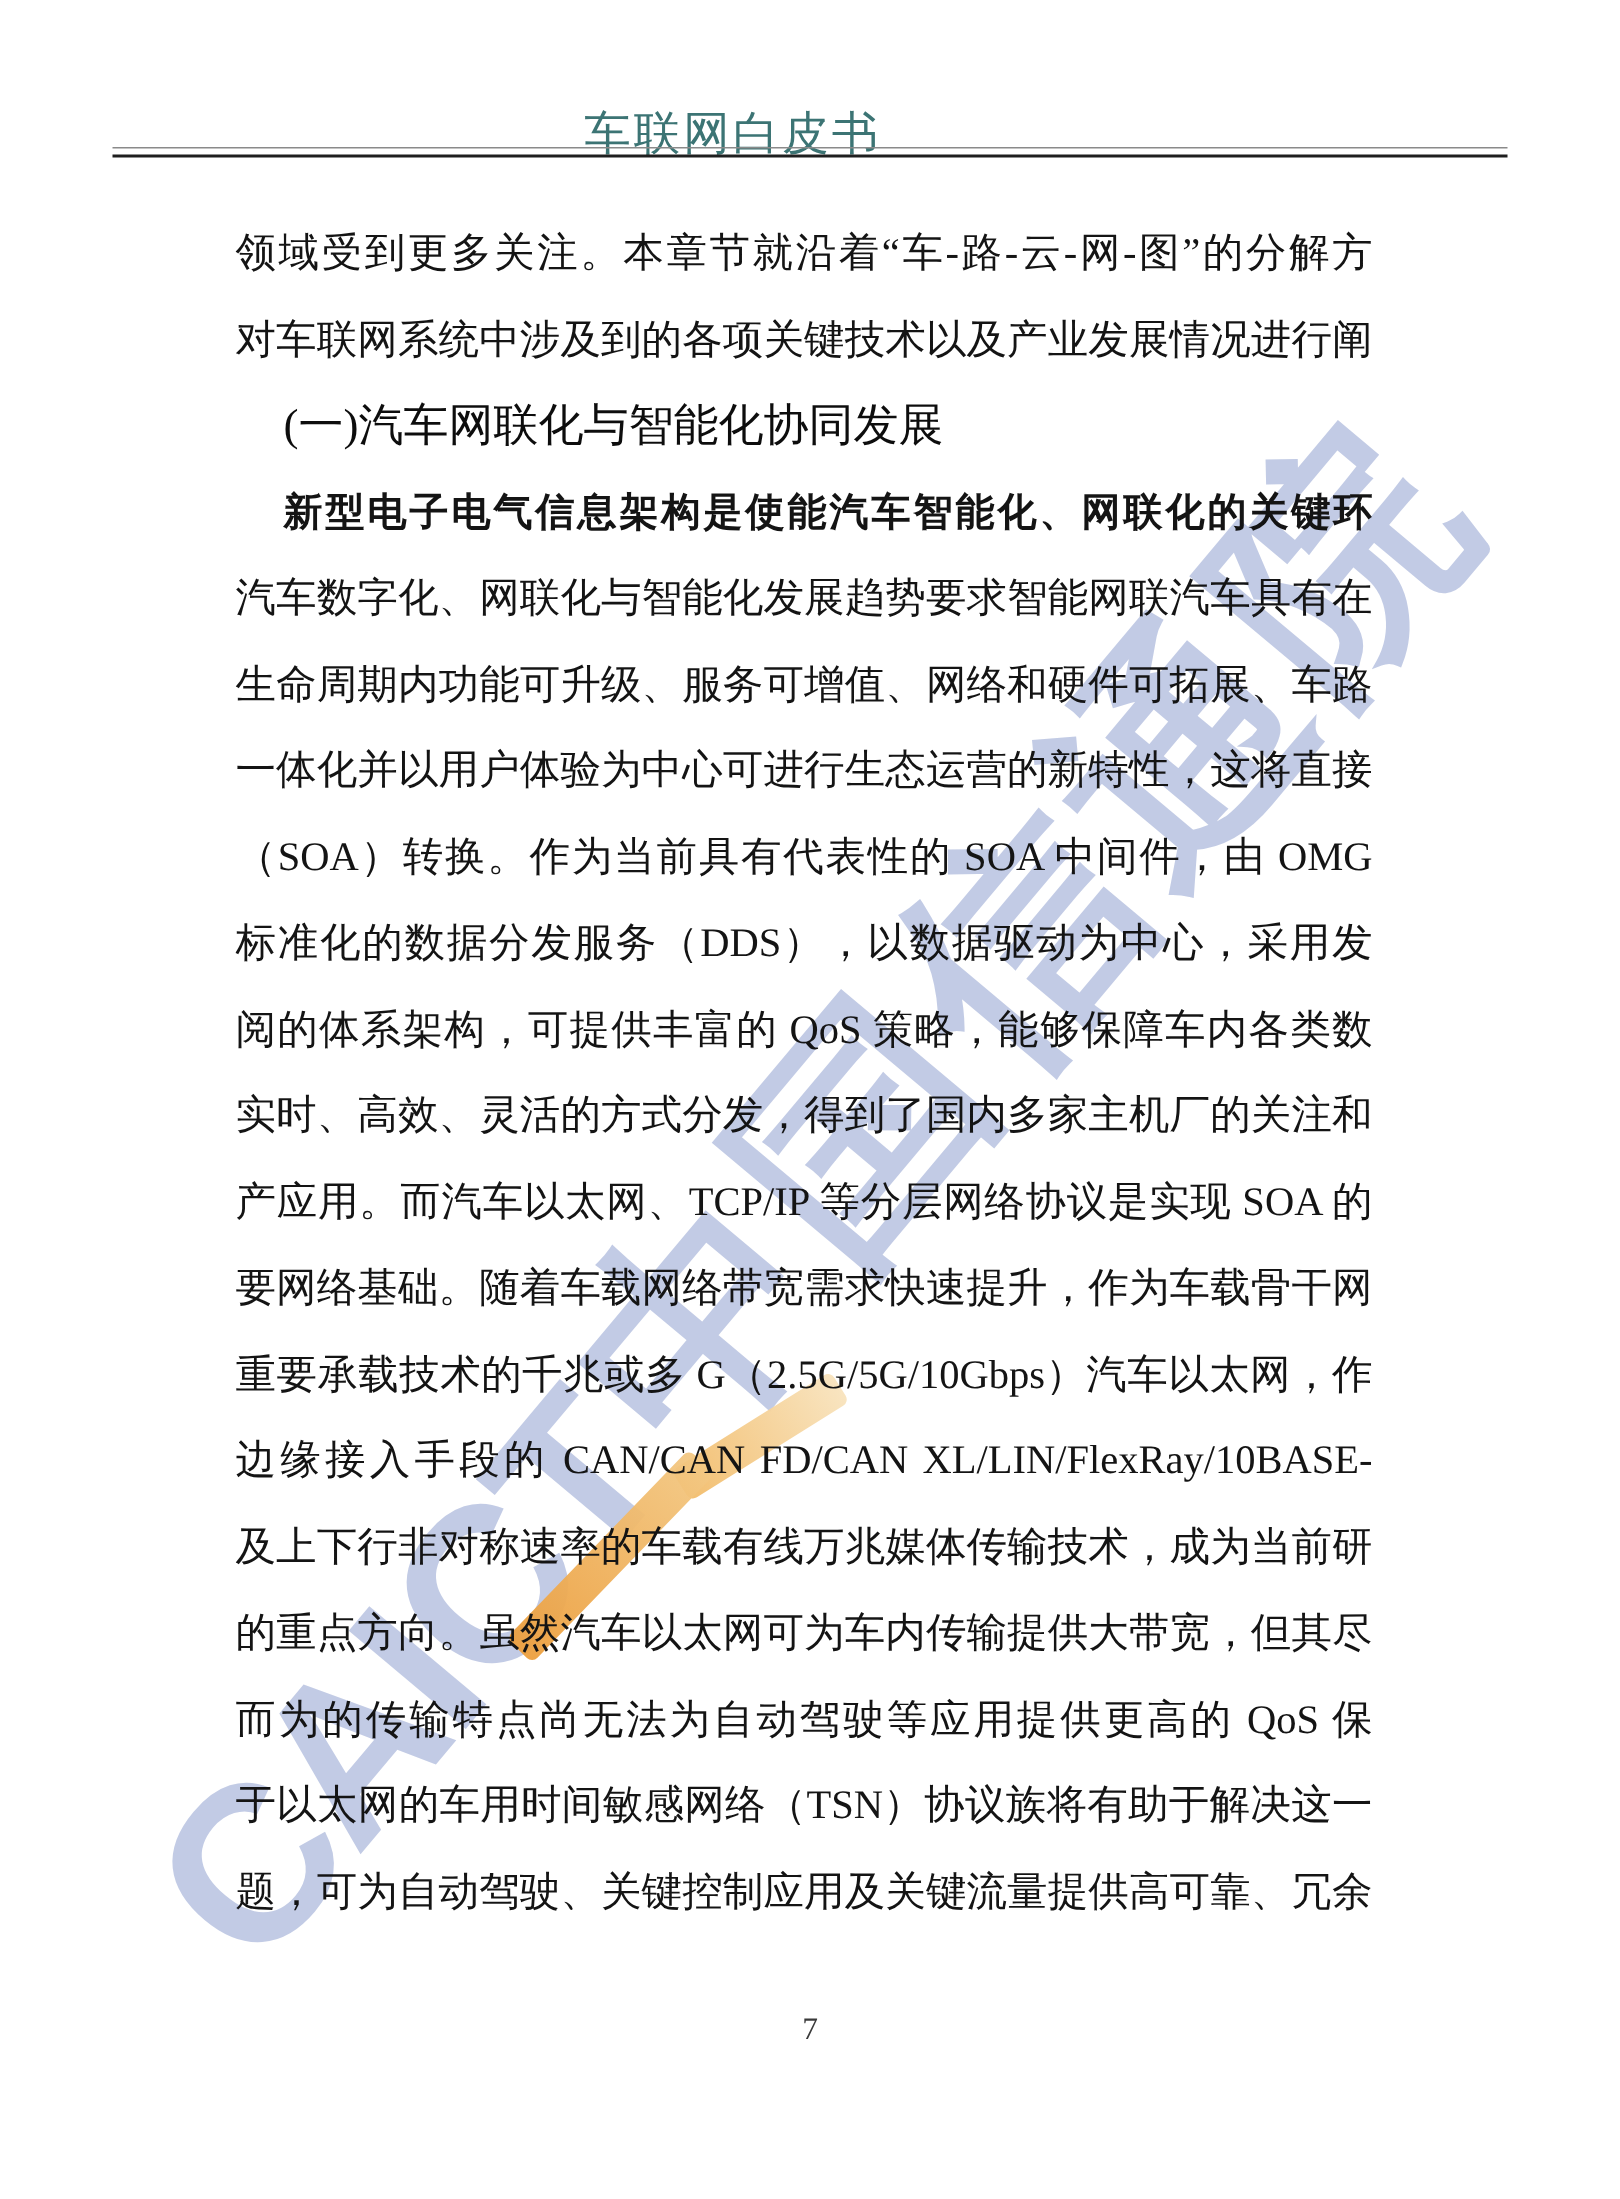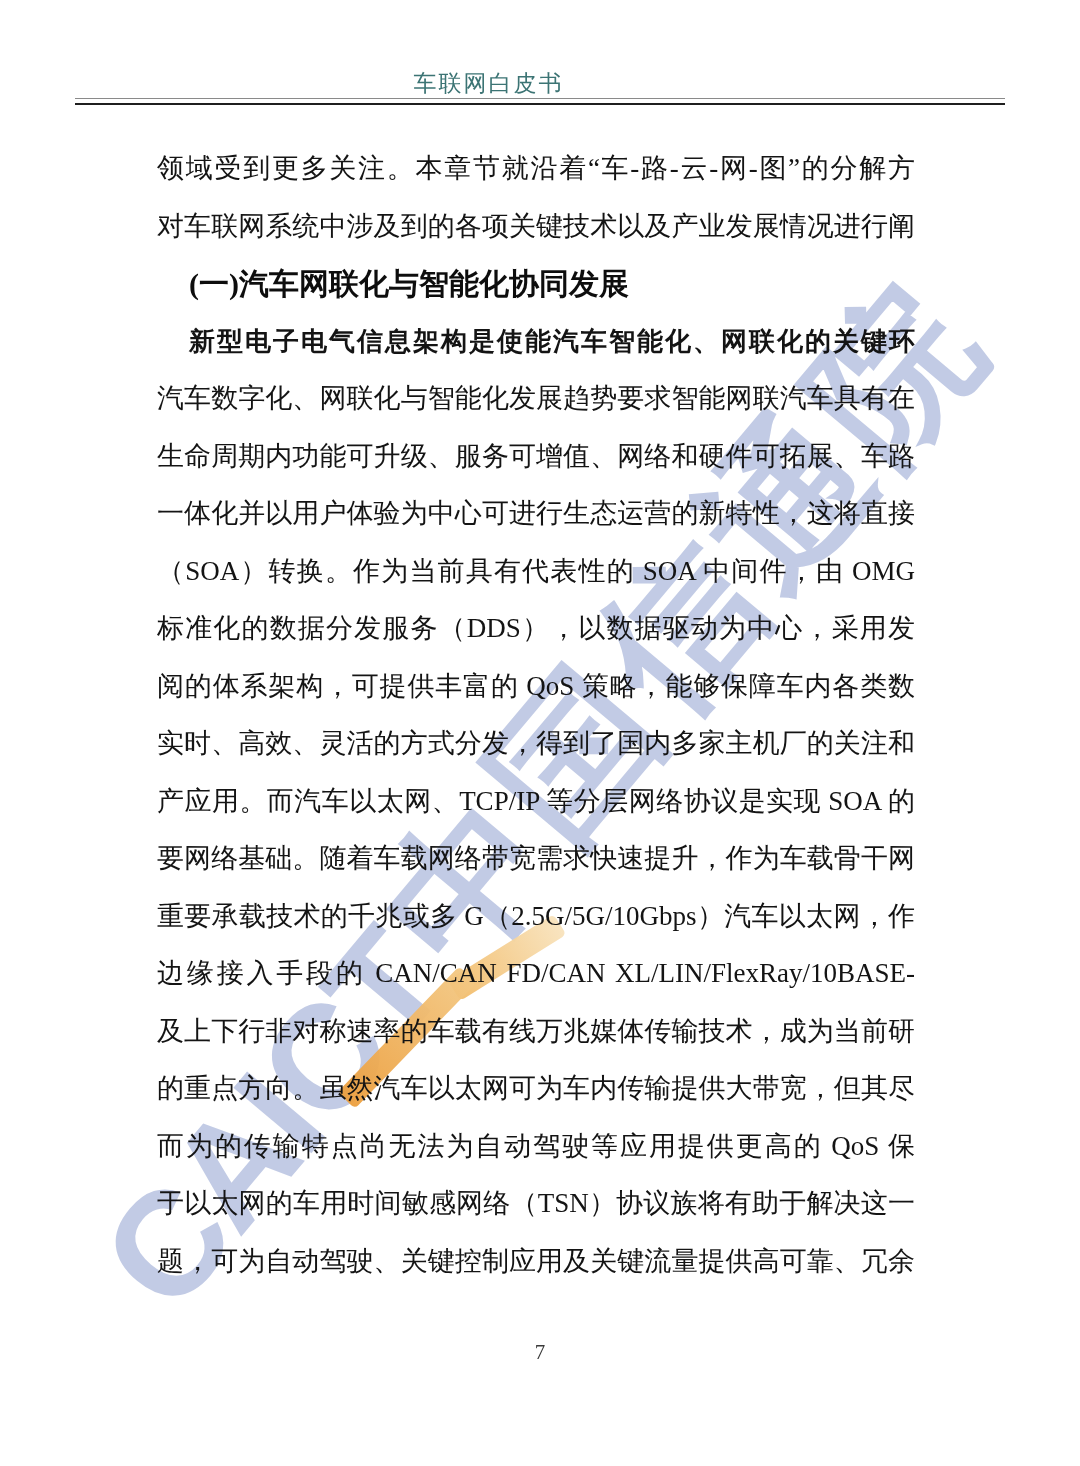--- a/index.html
+++ b/index.html
@@ -8,21 +8,21 @@
     width:1080px;height:1466px;
     margin:0 auto;
     background:#ffffff;
     overflow:hidden;
     font-family:"Liberation Serif","DejaVu Serif",serif;
   }
   
   .header-title{
     position:absolute;top:68px;left:0;width:977px;
     text-align:center;
-    font-size:23px;letter-spacing:2px;
+    font-size:31px;letter-spacing:2px;
     color:#3c7474;
   }
   .rule{position:absolute;left:75px;width:930px;}
   .rule-thin{top:98px;height:1px;background:#8a8a8a;}
   .rule-thick{top:103px;height:2px;background:#1f1f1f;}
   
   .watermark{
     position:absolute;left:540px;top:795px;
     transform:translate(-50%,-50%) rotate(-50deg);
     white-space:nowrap;
@@ -52,21 +52,21 @@
     color:#141414;
   }
   .line{
     height:57.5px;line-height:57.5px;
     font-size:27px;
     text-align:justify;
     text-align-last:justify;
     overflow:hidden;
   }
   .line.heading{
-    font-size:30px;font-weight:bold;
+    font-size:30px;font-weight:normal;
     text-align:left;text-align-last:auto;
     padding-left:32px;
     color:#0d0d0d;
   }
   .line.lead-bold{
     font-family:"Liberation Sans","DejaVu Sans",sans-serif;
     font-weight:bold;
     padding-left:32px;
     font-size:26px;
   }

